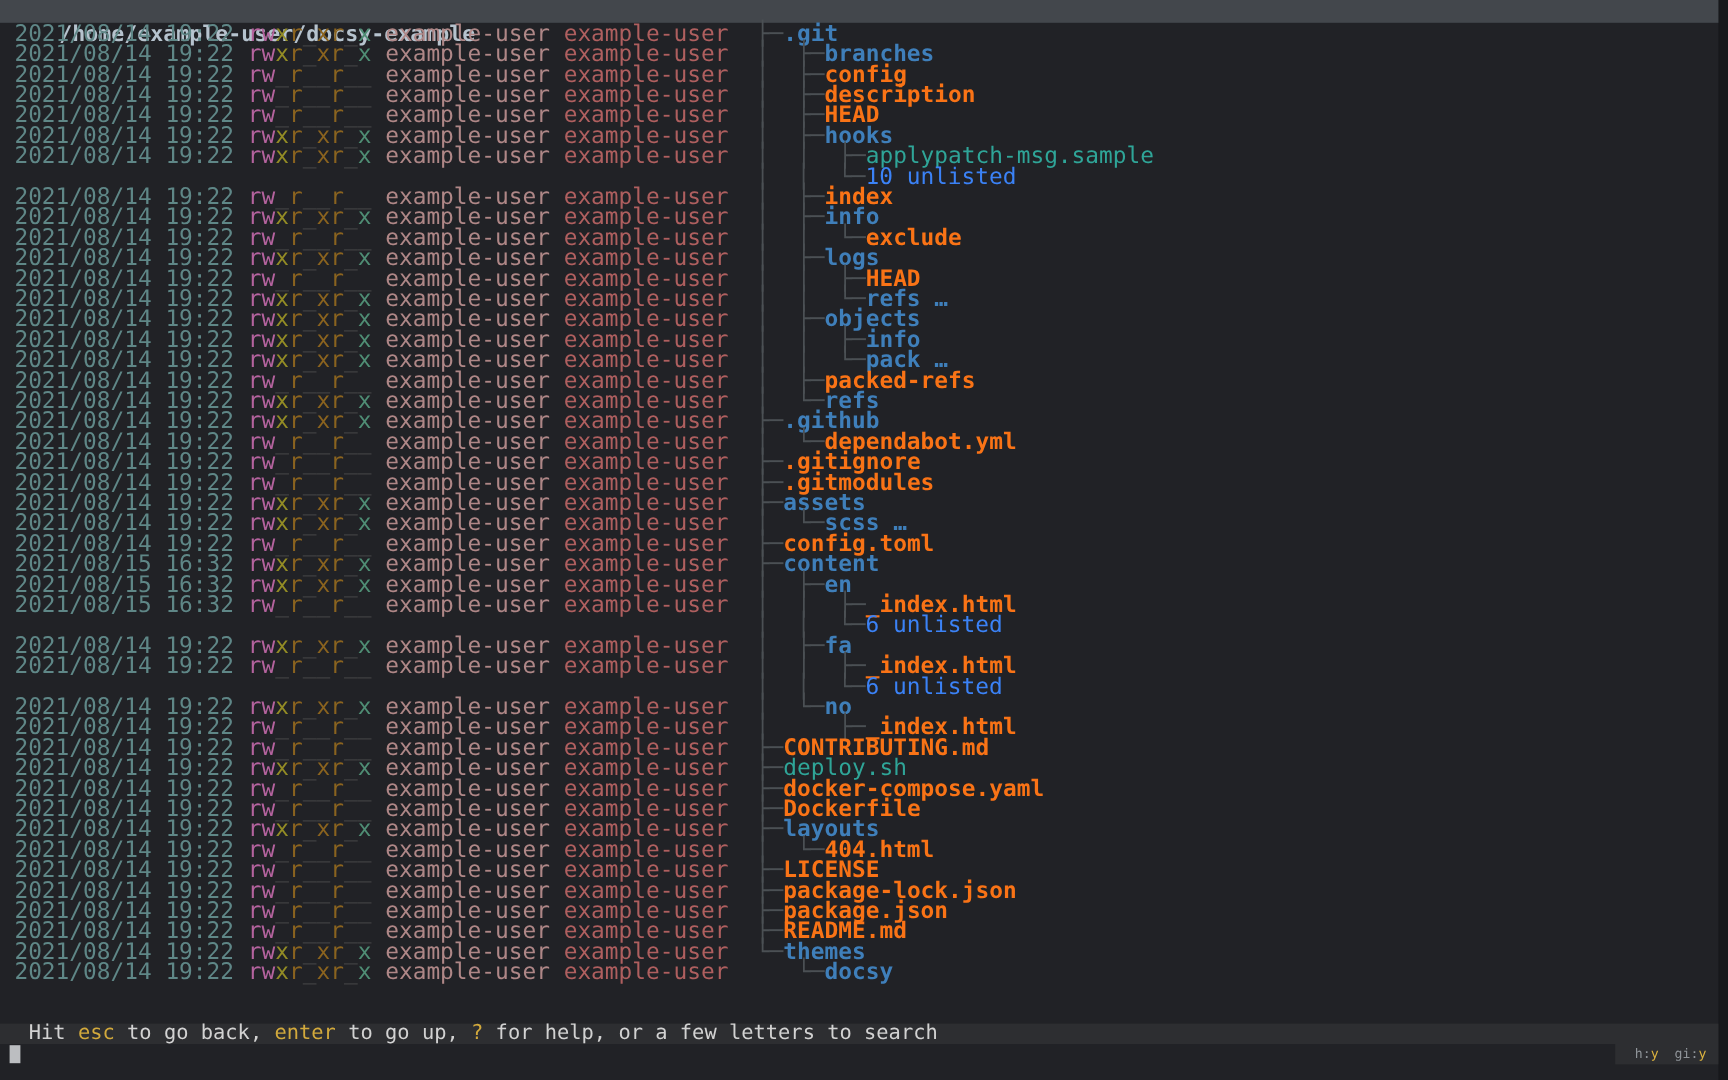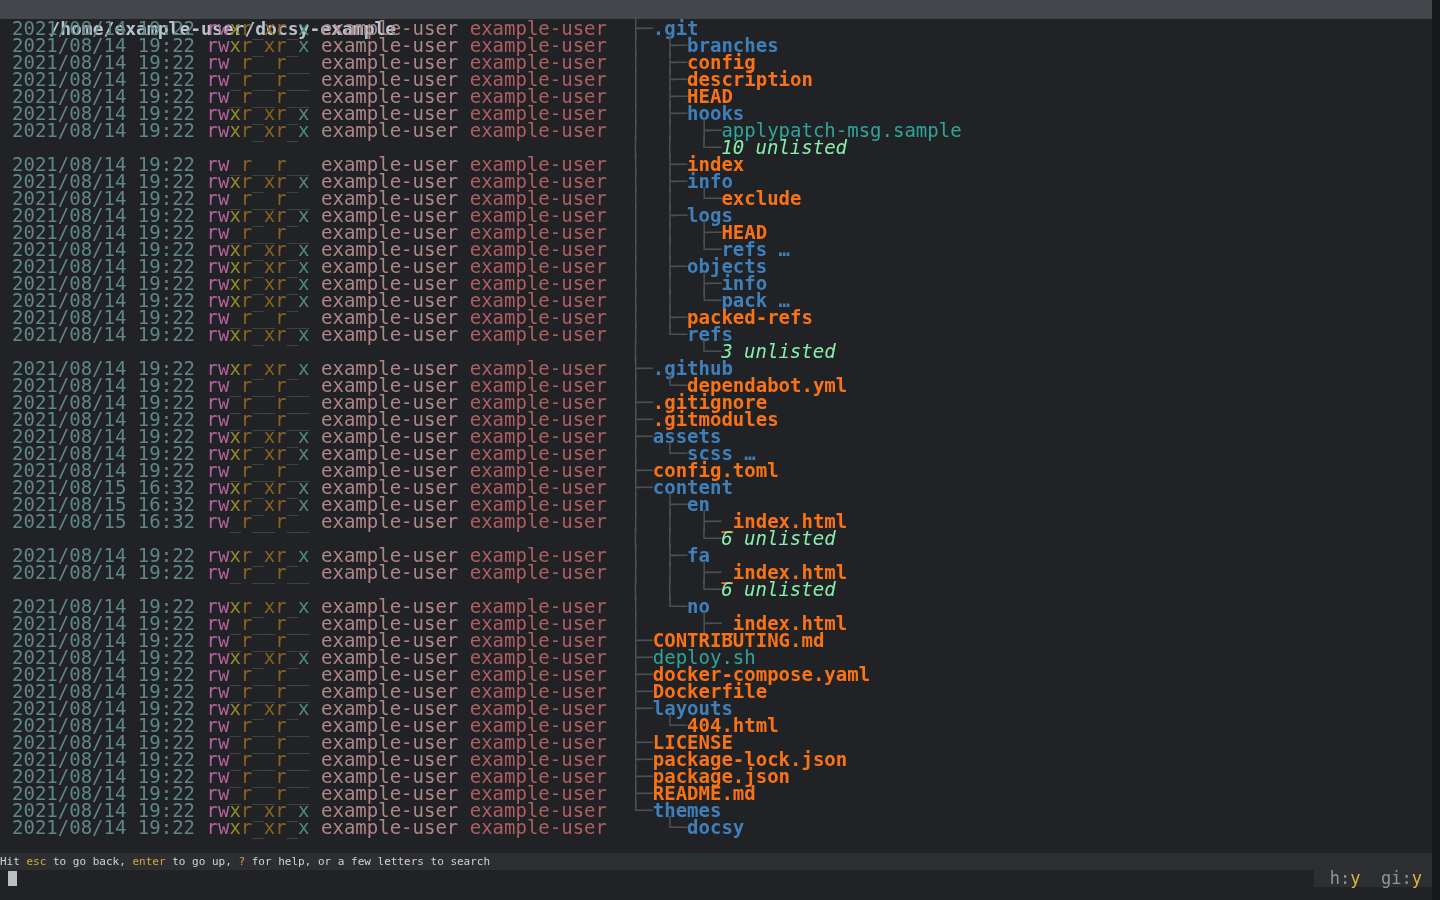--- a/index.html
+++ b/index.html
@@ -32,32 +32,32 @@
   .c-group{color:#af5f5f;}
   .pm-uw{color:#b4639e;}   
   .pm-ux{color:#938c25;}   
   .pm-g{color:#8a631f;}    
   .pm-ox{color:#4f8d74;}   
   .pm-n{color:#4d4d4d;}    
   .t-line{color:#4b5054;font-weight:normal;}
   .t-dir{color:#3f7fba;font-weight:bold;}
   .t-file{color:#f97316;font-weight:bold;}
   .t-exe{color:#2fa598;font-weight:normal;}
-  .t-unl{color:#86efac;font-style:italic;font-weight:normal;}
+  .t-unl{color:#3b82f6;font-weight:normal;}
   .t-ell{color:#3f7fba;font-weight:bold;}
   .statusbar{
     position:absolute;left:0;top:853px;right:0;height:17px;
     background:#2d2e31;color:#d2d2d2;
-    font-size:11px;line-height:17px;white-space:pre;
-    padding-left:0;box-sizing:border-box;
+    font-size:17px;line-height:17px;white-space:pre;
+    padding-left:24px;box-sizing:border-box;
   }
   .statusbar .key{color:#d2a93c;}
   .inputbar{
     position:absolute;left:0;top:870px;right:0;height:17px;
-    font-size:17px;line-height:17px;
+    font-size:11px;line-height:17px;
   }
   .cursor{
     position:absolute;left:8px;top:1px;width:9px;height:15px;
     background:#bcbec1;
   }
   .flags{
     position:absolute;right:0;top:0;height:17px;
     background:#2d2e31;padding:0 10px 0 16px;
     white-space:pre;line-height:17px;
   }
@@ -86,21 +86,20 @@
       <div class="row"><span class="meta"><span class="c-date">2021/08/14 19:22 </span><span class="pm-uw">r</span><span class="pm-uw">w</span><span class="pm-ux">x</span><span class="pm-g">r</span><span class="pm-n">_</span><span class="pm-g">x</span><span class="pm-g">r</span><span class="pm-n">_</span><span class="pm-ox">x</span><span> </span><span class="c-owner">example-user </span><span class="c-group">example-user</span><span>  </span></span><span class="t-line">│  ├─</span><span class="t-dir">info</span></div>
       <div class="row"><span class="meta"><span class="c-date">2021/08/14 19:22 </span><span class="pm-uw">r</span><span class="pm-uw">w</span><span class="pm-n">_</span><span class="pm-g">r</span><span class="pm-n">_</span><span class="pm-n">_</span><span class="pm-g">r</span><span class="pm-n">_</span><span class="pm-n">_</span><span> </span><span class="c-owner">example-user </span><span class="c-group">example-user</span><span>  </span></span><span class="t-line">│  │  └─</span><span class="t-file">exclude</span></div>
       <div class="row"><span class="meta"><span class="c-date">2021/08/14 19:22 </span><span class="pm-uw">r</span><span class="pm-uw">w</span><span class="pm-ux">x</span><span class="pm-g">r</span><span class="pm-n">_</span><span class="pm-g">x</span><span class="pm-g">r</span><span class="pm-n">_</span><span class="pm-ox">x</span><span> </span><span class="c-owner">example-user </span><span class="c-group">example-user</span><span>  </span></span><span class="t-line">│  ├─</span><span class="t-dir">logs</span></div>
       <div class="row"><span class="meta"><span class="c-date">2021/08/14 19:22 </span><span class="pm-uw">r</span><span class="pm-uw">w</span><span class="pm-n">_</span><span class="pm-g">r</span><span class="pm-n">_</span><span class="pm-n">_</span><span class="pm-g">r</span><span class="pm-n">_</span><span class="pm-n">_</span><span> </span><span class="c-owner">example-user </span><span class="c-group">example-user</span><span>  </span></span><span class="t-line">│  │  ├─</span><span class="t-file">HEAD</span></div>
       <div class="row"><span class="meta"><span class="c-date">2021/08/14 19:22 </span><span class="pm-uw">r</span><span class="pm-uw">w</span><span class="pm-ux">x</span><span class="pm-g">r</span><span class="pm-n">_</span><span class="pm-g">x</span><span class="pm-g">r</span><span class="pm-n">_</span><span class="pm-ox">x</span><span> </span><span class="c-owner">example-user </span><span class="c-group">example-user</span><span>  </span></span><span class="t-line">│  │  └─</span><span class="t-dir">refs</span><span class="t-ell"> …</span></div>
       <div class="row"><span class="meta"><span class="c-date">2021/08/14 19:22 </span><span class="pm-uw">r</span><span class="pm-uw">w</span><span class="pm-ux">x</span><span class="pm-g">r</span><span class="pm-n">_</span><span class="pm-g">x</span><span class="pm-g">r</span><span class="pm-n">_</span><span class="pm-ox">x</span><span> </span><span class="c-owner">example-user </span><span class="c-group">example-user</span><span>  </span></span><span class="t-line">│  ├─</span><span class="t-dir">objects</span></div>
       <div class="row"><span class="meta"><span class="c-date">2021/08/14 19:22 </span><span class="pm-uw">r</span><span class="pm-uw">w</span><span class="pm-ux">x</span><span class="pm-g">r</span><span class="pm-n">_</span><span class="pm-g">x</span><span class="pm-g">r</span><span class="pm-n">_</span><span class="pm-ox">x</span><span> </span><span class="c-owner">example-user </span><span class="c-group">example-user</span><span>  </span></span><span class="t-line">│  │  ├─</span><span class="t-dir">info</span></div>
       <div class="row"><span class="meta"><span class="c-date">2021/08/14 19:22 </span><span class="pm-uw">r</span><span class="pm-uw">w</span><span class="pm-ux">x</span><span class="pm-g">r</span><span class="pm-n">_</span><span class="pm-g">x</span><span class="pm-g">r</span><span class="pm-n">_</span><span class="pm-ox">x</span><span> </span><span class="c-owner">example-user </span><span class="c-group">example-user</span><span>  </span></span><span class="t-line">│  │  └─</span><span class="t-dir">pack</span><span class="t-ell"> …</span></div>
       <div class="row"><span class="meta"><span class="c-date">2021/08/14 19:22 </span><span class="pm-uw">r</span><span class="pm-uw">w</span><span class="pm-n">_</span><span class="pm-g">r</span><span class="pm-n">_</span><span class="pm-n">_</span><span class="pm-g">r</span><span class="pm-n">_</span><span class="pm-n">_</span><span> </span><span class="c-owner">example-user </span><span class="c-group">example-user</span><span>  </span></span><span class="t-line">│  ├─</span><span class="t-file">packed-refs</span></div>
       <div class="row"><span class="meta"><span class="c-date">2021/08/14 19:22 </span><span class="pm-uw">r</span><span class="pm-uw">w</span><span class="pm-ux">x</span><span class="pm-g">r</span><span class="pm-n">_</span><span class="pm-g">x</span><span class="pm-g">r</span><span class="pm-n">_</span><span class="pm-ox">x</span><span> </span><span class="c-owner">example-user </span><span class="c-group">example-user</span><span>  </span></span><span class="t-line">│  └─</span><span class="t-dir">refs</span></div>
-      <div class="row"><span class="meta"><span>                                                      </span></span><span class="t-line">│     └─</span><span class="t-unl">3 unlisted</span></div>
       <div class="row"><span class="meta"><span class="c-date">2021/08/14 19:22 </span><span class="pm-uw">r</span><span class="pm-uw">w</span><span class="pm-ux">x</span><span class="pm-g">r</span><span class="pm-n">_</span><span class="pm-g">x</span><span class="pm-g">r</span><span class="pm-n">_</span><span class="pm-ox">x</span><span> </span><span class="c-owner">example-user </span><span class="c-group">example-user</span><span>  </span></span><span class="t-line">├─</span><span class="t-dir">.github</span></div>
       <div class="row"><span class="meta"><span class="c-date">2021/08/14 19:22 </span><span class="pm-uw">r</span><span class="pm-uw">w</span><span class="pm-n">_</span><span class="pm-g">r</span><span class="pm-n">_</span><span class="pm-n">_</span><span class="pm-g">r</span><span class="pm-n">_</span><span class="pm-n">_</span><span> </span><span class="c-owner">example-user </span><span class="c-group">example-user</span><span>  </span></span><span class="t-line">│  └─</span><span class="t-file">dependabot.yml</span></div>
       <div class="row"><span class="meta"><span class="c-date">2021/08/14 19:22 </span><span class="pm-uw">r</span><span class="pm-uw">w</span><span class="pm-n">_</span><span class="pm-g">r</span><span class="pm-n">_</span><span class="pm-n">_</span><span class="pm-g">r</span><span class="pm-n">_</span><span class="pm-n">_</span><span> </span><span class="c-owner">example-user </span><span class="c-group">example-user</span><span>  </span></span><span class="t-line">├─</span><span class="t-file">.gitignore</span></div>
       <div class="row"><span class="meta"><span class="c-date">2021/08/14 19:22 </span><span class="pm-uw">r</span><span class="pm-uw">w</span><span class="pm-n">_</span><span class="pm-g">r</span><span class="pm-n">_</span><span class="pm-n">_</span><span class="pm-g">r</span><span class="pm-n">_</span><span class="pm-n">_</span><span> </span><span class="c-owner">example-user </span><span class="c-group">example-user</span><span>  </span></span><span class="t-line">├─</span><span class="t-file">.gitmodules</span></div>
       <div class="row"><span class="meta"><span class="c-date">2021/08/14 19:22 </span><span class="pm-uw">r</span><span class="pm-uw">w</span><span class="pm-ux">x</span><span class="pm-g">r</span><span class="pm-n">_</span><span class="pm-g">x</span><span class="pm-g">r</span><span class="pm-n">_</span><span class="pm-ox">x</span><span> </span><span class="c-owner">example-user </span><span class="c-group">example-user</span><span>  </span></span><span class="t-line">├─</span><span class="t-dir">assets</span></div>
       <div class="row"><span class="meta"><span class="c-date">2021/08/14 19:22 </span><span class="pm-uw">r</span><span class="pm-uw">w</span><span class="pm-ux">x</span><span class="pm-g">r</span><span class="pm-n">_</span><span class="pm-g">x</span><span class="pm-g">r</span><span class="pm-n">_</span><span class="pm-ox">x</span><span> </span><span class="c-owner">example-user </span><span class="c-group">example-user</span><span>  </span></span><span class="t-line">│  └─</span><span class="t-dir">scss</span><span class="t-ell"> …</span></div>
       <div class="row"><span class="meta"><span class="c-date">2021/08/14 19:22 </span><span class="pm-uw">r</span><span class="pm-uw">w</span><span class="pm-n">_</span><span class="pm-g">r</span><span class="pm-n">_</span><span class="pm-n">_</span><span class="pm-g">r</span><span class="pm-n">_</span><span class="pm-n">_</span><span> </span><span class="c-owner">example-user </span><span class="c-group">example-user</span><span>  </span></span><span class="t-line">├─</span><span class="t-file">config.toml</span></div>
       <div class="row"><span class="meta"><span class="c-date">2021/08/15 16:32 </span><span class="pm-uw">r</span><span class="pm-uw">w</span><span class="pm-ux">x</span><span class="pm-g">r</span><span class="pm-n">_</span><span class="pm-g">x</span><span class="pm-g">r</span><span class="pm-n">_</span><span class="pm-ox">x</span><span> </span><span class="c-owner">example-user </span><span class="c-group">example-user</span><span>  </span></span><span class="t-line">├─</span><span class="t-dir">content</span></div>
       <div class="row"><span class="meta"><span class="c-date">2021/08/15 16:32 </span><span class="pm-uw">r</span><span class="pm-uw">w</span><span class="pm-ux">x</span><span class="pm-g">r</span><span class="pm-n">_</span><span class="pm-g">x</span><span class="pm-g">r</span><span class="pm-n">_</span><span class="pm-ox">x</span><span> </span><span class="c-owner">example-user </span><span class="c-group">example-user</span><span>  </span></span><span class="t-line">│  ├─</span><span class="t-dir">en</span></div>
       <div class="row"><span class="meta"><span class="c-date">2021/08/15 16:32 </span><span class="pm-uw">r</span><span class="pm-uw">w</span><span class="pm-n">_</span><span class="pm-g">r</span><span class="pm-n">_</span><span class="pm-n">_</span><span class="pm-g">r</span><span class="pm-n">_</span><span class="pm-n">_</span><span> </span><span class="c-owner">example-user </span><span class="c-group">example-user</span><span>  </span></span><span class="t-line">│  │  ├─</span><span class="t-file">_index.html</span></div>

